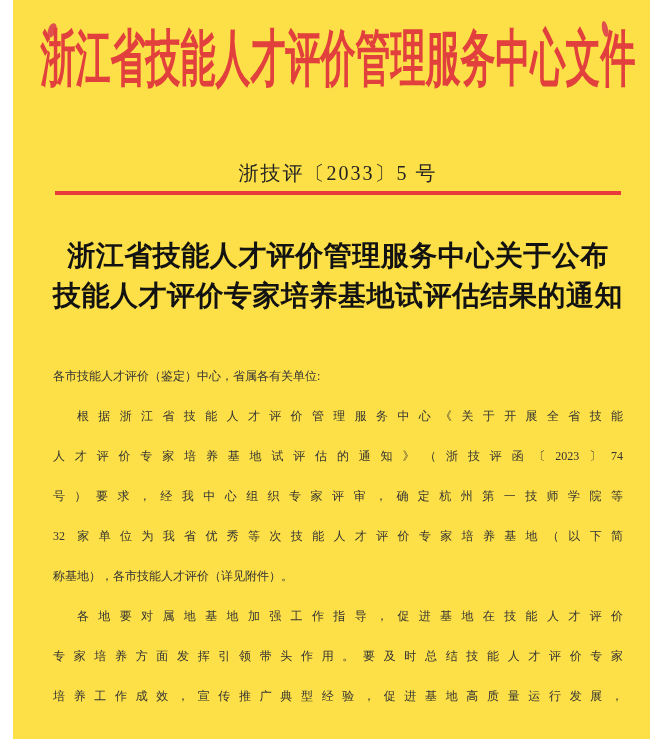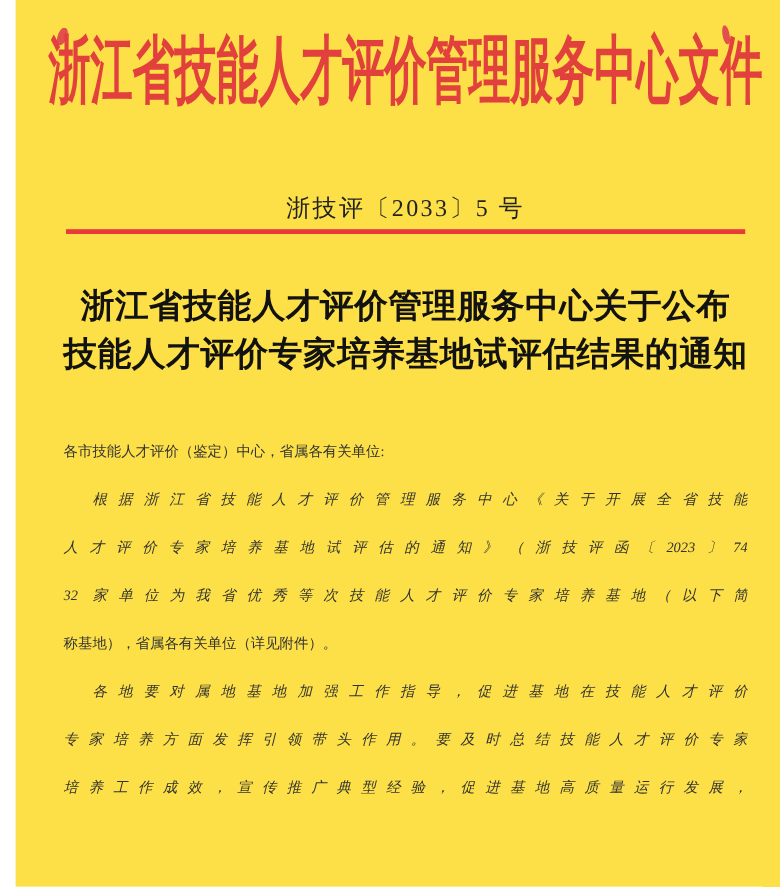--- a/index.html
+++ b/index.html
@@ -89,21 +89,20 @@
   .line {
     height: 40px;
     white-space: nowrap;
     text-align: left;
   }
   .line.full {
     white-space: normal;
     text-align: justify;
     text-align-last: justify;
     overflow: hidden;
-    font-style: italic;
   }
   .line.indent {
     text-indent: 2em;
   }
 </style>
 </head>
 <body>
 
 <div class="page">
 
@@ -118,20 +117,21 @@
 
   <div class="doc-title">
     <div>浙江省技能人才评价管理服务中心关于公布</div>
     <div>技能人才评价专家培养基地试评估结果的通知</div>
   </div>
 
   <div class="body-text">
     <div class="line">各市技能人才评价（鉴定）中心，省属各有关单位:</div>
     <div class="line full indent">根据浙江省技能人才评价管理服务中心《关于开展全省技能</div>
     <div class="line full">人才评价专家培养基地试评估的通知》（浙技评函〔2023〕74</div>
+    <div class="line full">号）要求，经我中心组织专家评审，确定杭州第一技师学院等</div>
     <div class="line full">32 家单位为我省优秀等次技能人才评价专家培养基地（以下简</div>
-    <div class="line">称基地），省属各有关单位（详见附件）。</div>
+    <div class="line">称基地），各市技能人才评价（详见附件）。</div>
     <div class="line full indent">各地要对属地基地加强工作指导，促进基地在技能人才评价</div>
     <div class="line full">专家培养方面发挥引领带头作用。要及时总结技能人才评价专家</div>
     <div class="line full">培养工作成效，宣传推广典型经验，促进基地高质量运行发展，</div>
   </div>
 
 </div>
 
 </body></html>

